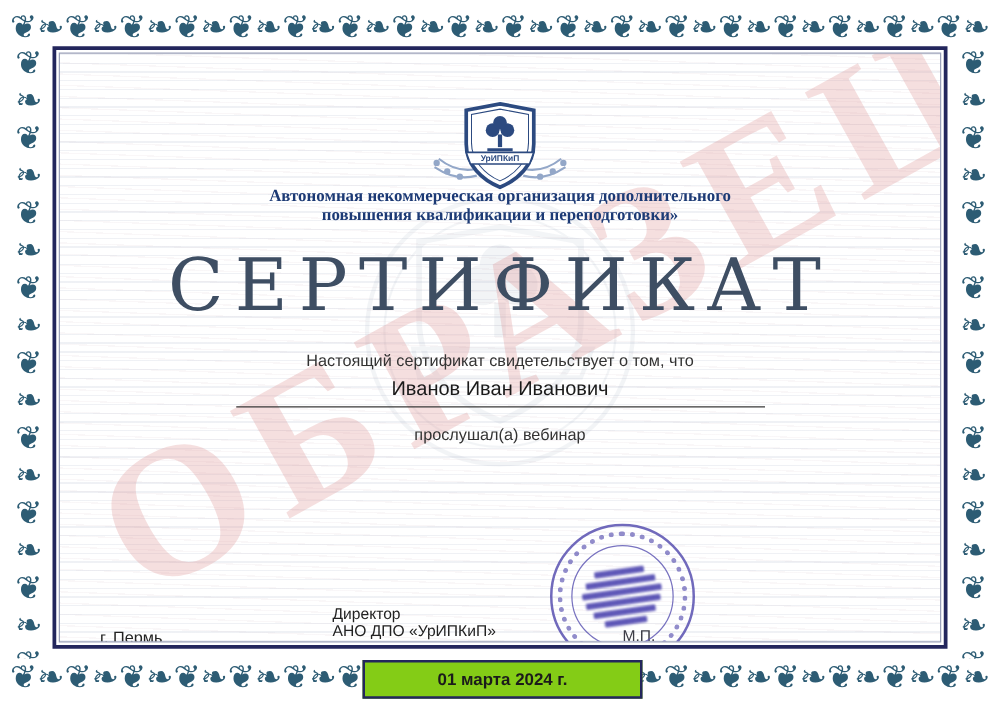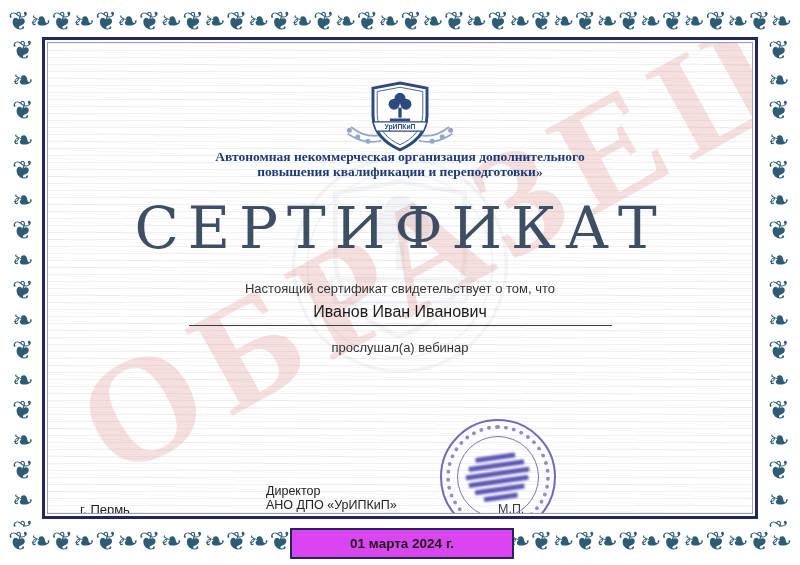--- a/index.html
+++ b/index.html
@@ -67,21 +67,21 @@
   .stamp .bars i{display:block;height:5px;background:rgba(66,58,170,0.85);border-radius:1px;}
   .stamp .bars i:nth-child(1){width:40px;}
   .stamp .bars i:nth-child(2){width:56px;}
   .stamp .bars i:nth-child(3){width:64px;}
   .stamp .bars i:nth-child(4){width:60px;}
   .stamp .bars i:nth-child(5){width:50px;}
   .stamp .bars i:nth-child(6){width:34px;}
 
   
   .datebox{position:absolute;left:50%;margin-left:-110px;top:528px;width:220px;height:27px;
-     background:#d946ef;border:2px solid #23265c;z-index:4;
+     background:#84cc16;border:2px solid #23265c;z-index:4;
      display:flex;align-items:center;justify-content:center;
      font-size:13.5px;font-weight:bold;color:#1b1b1b;}
 </style>
 </head>
 <body>
 
 <div class="cert">
 
   <div class="band band-top"></div>
   <div class="band band-bottom"></div>

